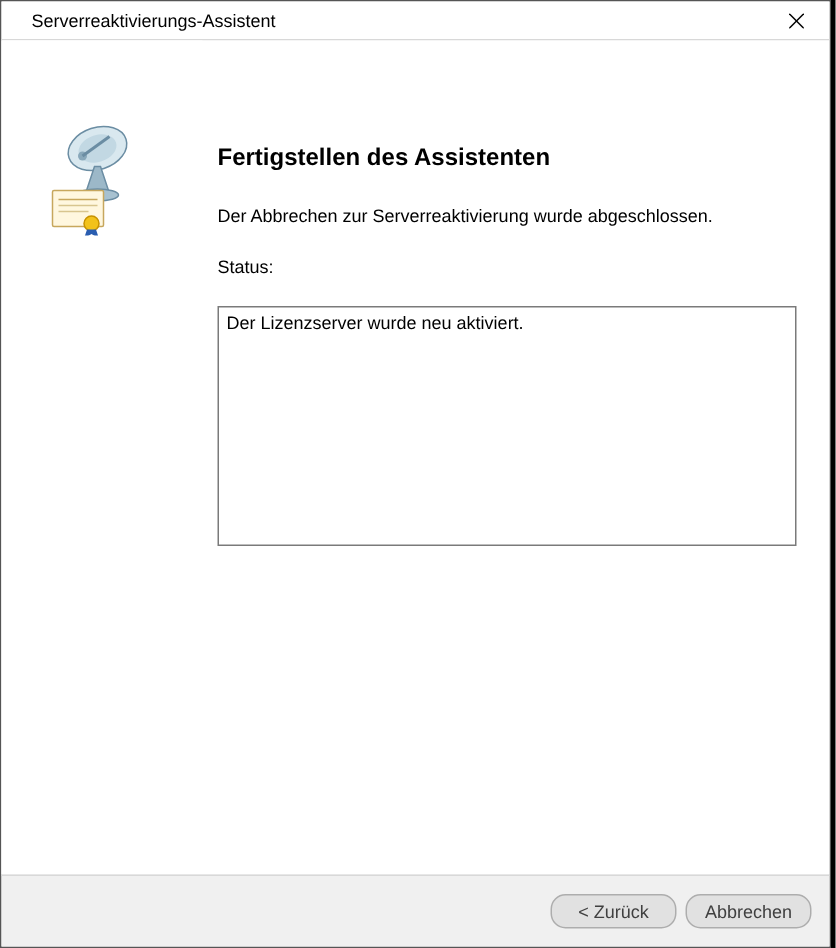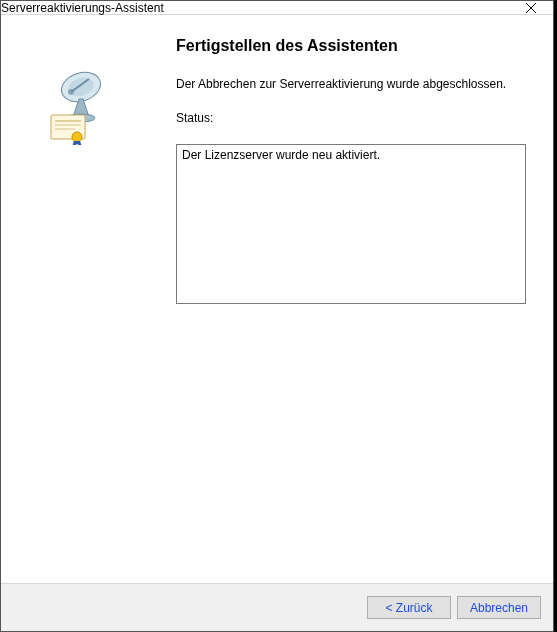--- a/index.html
+++ b/index.html
@@ -16,26 +16,26 @@
   .window {
     width: 554px;
     height: 632px;
     background: #fff;
     border: 1px solid #555;
     display: flex;
     flex-direction: column;
   }
   
   .titlebar {
-    height: 14px;
+    height: 26px;
     background: #fff;
     border-bottom: 1px solid #d8d8d8;
     display: flex;
     align-items: center;
-    padding-left: 0;
+    padding-left: 20px;
   }
   .titlebar .title {
     flex: 1;
     font-size: 12px;
     color: #000;
   }
   .titlebar .close-btn {
     width: 45px;
     height: 29px;
     display: flex;
@@ -67,31 +67,32 @@
     position: relative;
   }
   .main {
     flex: 1;
     padding: 22px 22px 0 10px;
   }
   .heading {
     font-size: 16px;
     font-weight: 600;
     margin-bottom: 22px;
+    margin-top: 48px;
   }
   .desc {
     font-size: 12px;
     margin-bottom: 20px;
   }
   .status-label {
     font-size: 12px;
     margin-bottom: 19px;
   }
   .status-box {
-    width: 350px;
+    width: 386px;
     height: 160px;
     border: 1px solid #7a7a7a;
     padding: 3px 5px;
     font-size: 12px;
     background: #fff;
   }
   
   .footer {
     border-top: 1px solid #d8d8d8;
     height: 48px;
@@ -106,22 +107,23 @@
     min-width: 84px;
     height: 23px;
     font-size: 12px;
     font-family: inherit;
     background: #e1e1e1;
     border: 1px solid #adadad;
     padding: 0 10px;
     cursor: pointer;
   }
   .btn.disabled {
-    color: #1d4ed8;
+    color: #404040;
     cursor: default;
+    border-radius: 10px;
   }
   .btn.default {
     border: 2px solid #0078d7;
     background: #e1e1e1;
   }
 </style>
 </head>
 <body>
 
 <div class="window">

